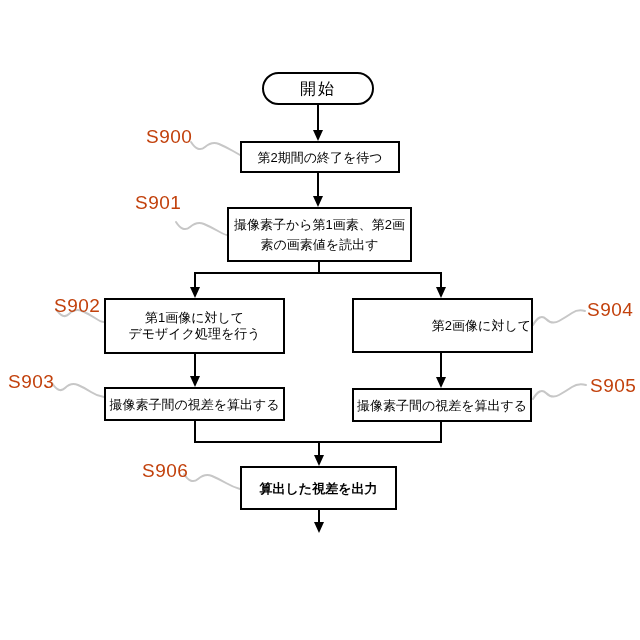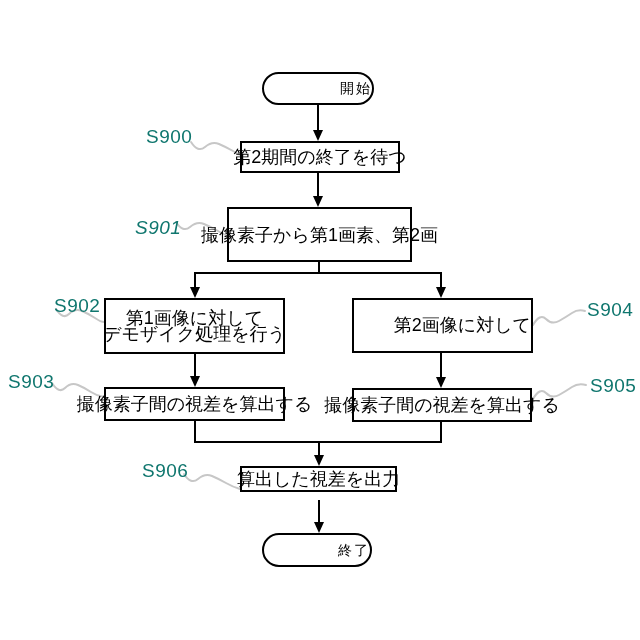--- a/index.html
+++ b/index.html
@@ -5,28 +5,28 @@
   html,body{margin:0;padding:0;background:#ffffff;}
   .canvas{
     position:relative;width:640px;height:640px;background:#ffffff;
     font-family:"Liberation Sans","DejaVu Sans",sans-serif;color:#000;
     overflow:hidden;
   }
   .connectors{position:absolute;left:0;top:0;width:640px;height:640px;}
   .node{
     position:absolute;box-sizing:border-box;border:2px solid #000;background:#fff;
     display:flex;flex-direction:column;align-items:center;justify-content:center;
-    text-align:center;font-size:18px;line-height:17px;
+    text-align:center;font-size:13px;line-height:17px;
   }
   .node span{display:block;white-space:nowrap;}
-  .terminal{border-radius:17px;font-size:14px;letter-spacing:2px;align-items:flex-end;}
+  .terminal{border-radius:17px;font-size:16px;letter-spacing:2px;}
   .lh20 span{line-height:20px;}
   .lh16 span{line-height:16px;}
   .step-label{
-    position:absolute;font-size:19px;line-height:19px;color:#0f766e;
+    position:absolute;font-size:19px;line-height:19px;color:#c2410c;
     letter-spacing:0.5px;white-space:nowrap;text-align:center;
   }
 </style>
 </head>
 <body>
 
 <div class="canvas">
 
   <svg class="connectors" width="640" height="640" viewBox="0 0 640 640">
 
@@ -65,54 +65,52 @@
       <path d="M533,325 q7,-12 13,-6 t13,2 t13,-8 t13,-2"></path>
       <path d="M533,399 q7,-12 13,-6 t13,2 t13,-8 t14,-2"></path>
       <path d="M184,474 q7,11 14,5 t14,-3 t14,7 t14,6"></path>
     </g>
   </svg>
 
   <div class="node terminal" style="left:262px;top:72px;width:112px;height:33px;">
     <span>開始</span>
   </div>
 
-  <div class="node terminal" style="left:262px;top:533px;width:110px;height:34px;">
-    <span>終了</span>
-  </div>
 
   <div class="node" style="left:240px;top:141px;width:160px;height:32px;">
     <span>第2期間の終了を待つ</span>
   </div>
 
   <div class="node lh20" style="left:227px;top:207px;width:185px;height:55px;">
     <span>撮像素子から第1画素、第2画</span>
+    <span>素の画素値を読出す</span>
   </div>
 
   <div class="node lh16" style="left:104px;top:298px;width:181px;height:56px;text-align:center;">
     <span>第1画像に対して</span>
     <span>デモザイク処理を行う</span>
   </div>
 
   <div class="node" style="left:104px;top:387px;width:181px;height:34px;">
     <span>撮像素子間の視差を算出する</span>
   </div>
 
   <div class="node" style="left:352px;top:298px;width:181px;height:55px;align-items:flex-end;">
     <span>第2画像に対して</span>
   </div>
 
   <div class="node" style="left:352px;top:388px;width:180px;height:34px;">
     <span>撮像素子間の視差を算出する</span>
   </div>
 
-  <div class="node" style="left:240px;top:466px;width:157px;height:26px;">
+  <div class="node" style="left:240px;top:466px;width:157px;height:44px;font-weight:bold;">
     <span>算出した視差を出力</span>
   </div>
 
   <div class="step-label" style="left:146px;top:127px;">S900</div>
-  <div class="step-label" style="left:135px;top:218px;font-style:italic;">S901</div>
+  <div class="step-label" style="left:135px;top:193px;">S901</div>
   <div class="step-label" style="left:10px;top:296px;margin-left:44px;">S902</div>
   <div class="step-label" style="left:8px;top:372px;">S903</div>
   <div class="step-label" style="left:587px;top:300px;">S904</div>
   <div class="step-label" style="left:590px;top:376px;">S905</div>
   <div class="step-label" style="left:142px;top:461px;">S906</div>
 
 </div>
 
 </body></html>

